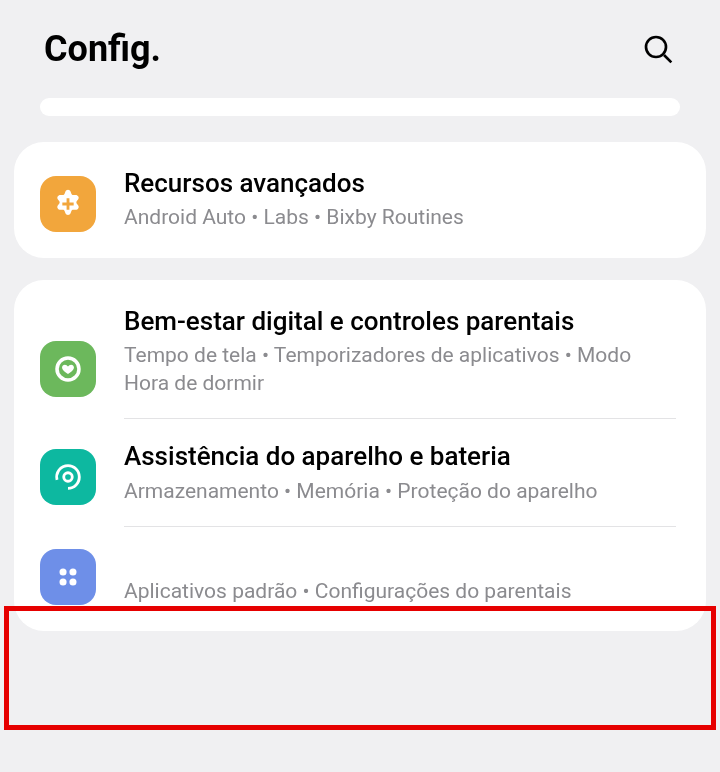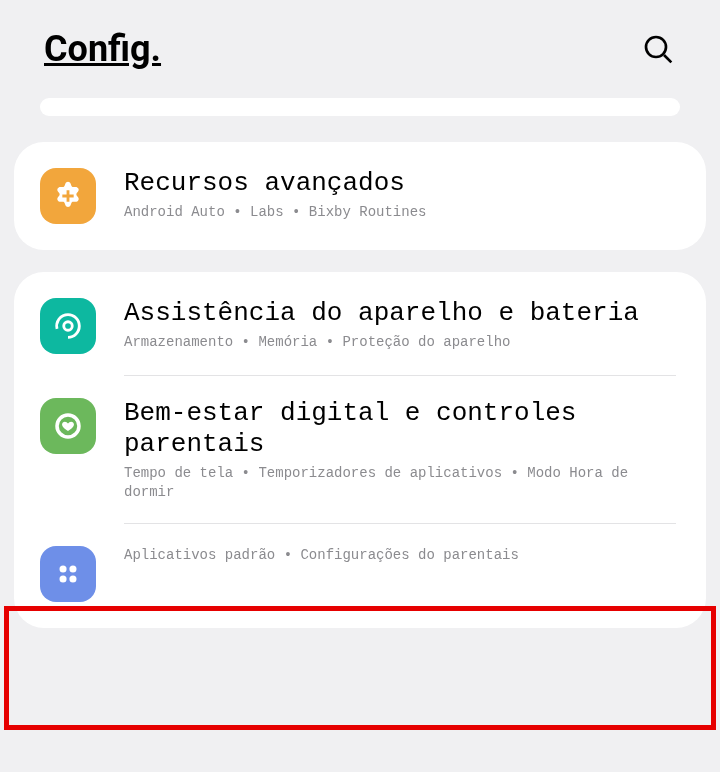--- a/index.html
+++ b/index.html
@@ -17,21 +17,20 @@
     .header {
       display: flex;
       align-items: center;
       justify-content: space-between;
       padding: 28px 44px 28px 44px;
     }
     .header-title {
       font-size: 36px;
       font-weight: 700;
       color: #000;
-      text-decoration: underline;
     }
     .search-icon-wrap {
       width: 36px;
       height: 36px;
       display: flex;
       align-items: center;
       justify-content: center;
     }
     .search-icon-wrap svg {
       width: 32px;
@@ -47,25 +46,24 @@
       border-radius: 12px;
     }
     .group {
       background: #fff;
       border-radius: 30px;
       margin: 0 14px 22px 14px;
       padding: 4px 0;
     }
     .item {
       display: flex;
-      align-items: flex-start;
+      align-items: flex-end;
       padding: 22px 26px;
       position: relative;
       cursor: pointer;
-      font-family: Liberation Mono, monospace;
     }
     .item.with-divider::after {
       content: "";
       position: absolute;
       bottom: 0;
       left: 110px;
       right: 30px;
       height: 1px;
       background: #e3e3e5;
     }
@@ -95,21 +93,21 @@
       min-width: 0;
     }
     .item-title {
       font-size: 26px;
       font-weight: 500;
       color: #000;
       margin-bottom: 4px;
       line-height: 1.2;
     }
     .item-sub {
-      font-size: 14px;
+      font-size: 21px;
       color: #8b8b8f;
       line-height: 1.35;
     }
     .highlight-box {
       position: absolute;
       border: 5px solid #e60000;
       pointer-events: none;
       z-index: 10;
     }
   </style>
@@ -138,40 +136,40 @@
     <div class="text-col">
       <div class="item-title">Recursos avançados</div>
       <div class="item-sub">Android Auto  •  Labs  •  Bixby Routines</div>
     </div>
   </div>
 </div>
 
 <div class="group">
 
   <div class="item with-divider">
+    <div class="icon icon-green">
+      <svg viewBox="0 0 24 24">
+        <path d="M12 3a9 9 0 100 18 9 9 0 000-18zm0 2.5a6.5 6.5 0 110 13 6.5 6.5 0 010-13zM9.8 9c-1.1 0-2 .9-2 2 0 1.6 2.1 3.3 4.2 4.6 2.1-1.3 4.2-3 4.2-4.6 0-1.1-.9-2-2-2-.9 0-1.7.6-2.2 1.3C11.5 9.6 10.7 9 9.8 9z"></path>
+      </svg>
+    </div>
+    <div class="text-col">
+      <div class="item-title">Bem-estar digital e controles parentais</div>
+      <div class="item-sub">Tempo de tela  •  Temporizadores de aplicativos  •  Modo Hora de dormir</div>
+    </div>
+  </div>
+
+  <div class="item with-divider">
     <div class="icon icon-teal">
       <svg viewBox="0 0 24 24">
         <path d="M12 3a9 9 0 00-8.7 11.3l1.9-.5A7 7 0 1112 19v2a9 9 0 000-18zm0 5a4 4 0 100 8 4 4 0 000-8zm0 2a2 2 0 110 4 2 2 0 010-4z"></path>
       </svg>
     </div>
     <div class="text-col">
       <div class="item-title">Assistência do aparelho e bateria</div>
       <div class="item-sub">Armazenamento  •  Memória  •  Proteção do aparelho</div>
-    </div>
-  </div>
-
-  <div class="item with-divider">
-    <div class="icon icon-green">
-      <svg viewBox="0 0 24 24">
-        <path d="M12 3a9 9 0 100 18 9 9 0 000-18zm0 2.5a6.5 6.5 0 110 13 6.5 6.5 0 010-13zM9.8 9c-1.1 0-2 .9-2 2 0 1.6 2.1 3.3 4.2 4.6 2.1-1.3 4.2-3 4.2-4.6 0-1.1-.9-2-2-2-.9 0-1.7.6-2.2 1.3C11.5 9.6 10.7 9 9.8 9z"></path>
-      </svg>
-    </div>
-    <div class="text-col">
-      <div class="item-title">Bem-estar digital e controles parentais</div>
-      <div class="item-sub">Tempo de tela  •  Temporizadores de aplicativos  •  Modo Hora de dormir</div>
     </div>
   </div>
 
   <div class="item">
     <div class="icon icon-blue">
       <svg viewBox="0 0 24 24">
         <circle cx="8.5" cy="8.5" r="2.5"></circle>
         <circle cx="15.5" cy="8.5" r="2.5"></circle>
         <circle cx="8.5" cy="15.5" r="2.5"></circle>
         <circle cx="15.5" cy="15.5" r="2.5"></circle>

